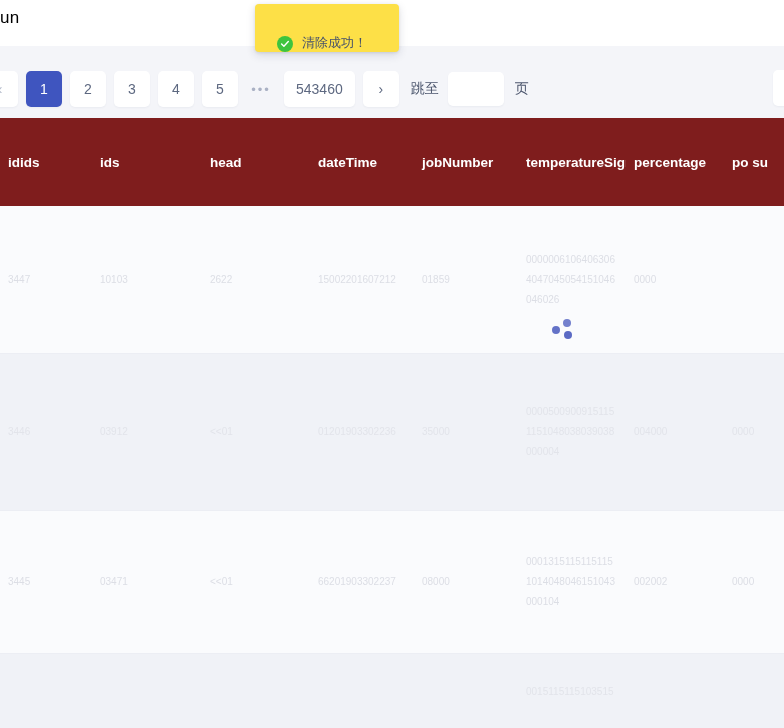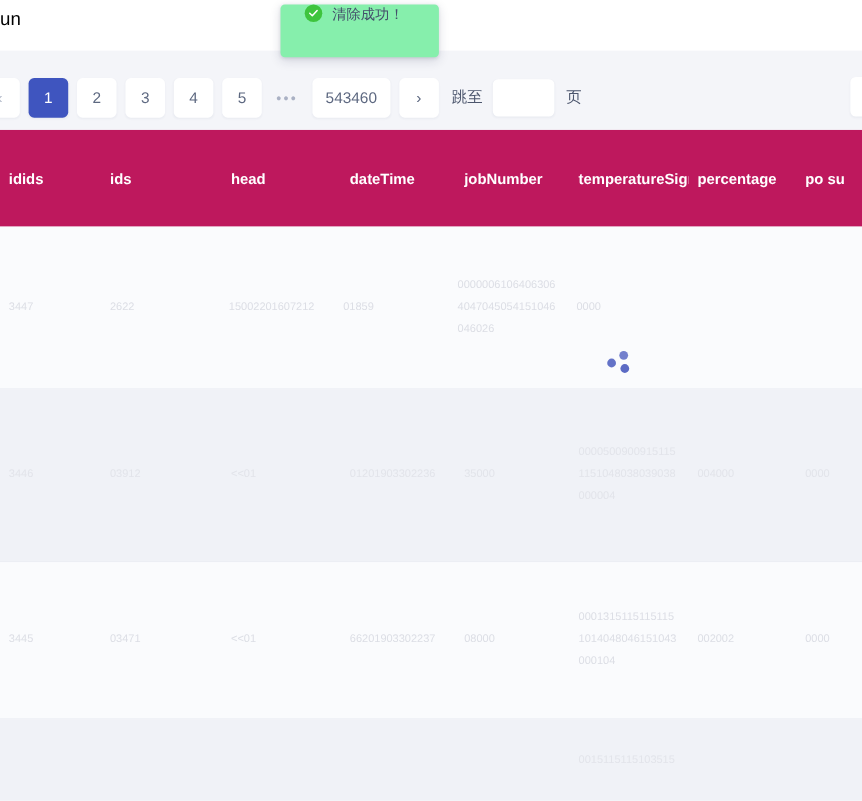--- a/index.html
+++ b/index.html
@@ -33,25 +33,25 @@
     color: #000000;
     letter-spacing: .2px;
     white-space: nowrap;
   }
 
   
   .toast {
     position: absolute;
     left: 255px; top: 4px;
     width: 144px; height: 48px;
-    background: #86efac;
+    background: #fde047;
     border-radius: 4px;
     box-shadow: 0 3px 10px rgba(30,35,70,.14), 0 1px 3px rgba(30,35,70,.10);
     display: flex;
-    align-items: flex-start;
+    align-items: flex-end;
     padding-left: 22px;
     z-index: 40;
   }
   .toast-icon {
     width: 16px; height: 16px;
     border-radius: 50%;
     background: #3ec43e;
     display: flex; align-items: center; justify-content: center;
     margin-right: 9px;
     flex: 0 0 auto;
@@ -152,21 +152,21 @@
   .table {
     position: absolute;
     left: 0; top: 118px;
     width: 784px;
     height: 610px;
     overflow: hidden;
   }
   .thead {
     display: flex;
     height: 88px;
-    background: #be185d;
+    background: #7f1d1d;
   }
   .th {
     display: flex;
     align-items: center;
     color: #ffffff;
     font-size: 13.5px;
     font-weight: bold;
     padding: 0 8px;
     flex: 0 0 auto;
     line-height: 25px;
@@ -281,20 +281,21 @@
           <span>percentage</span>
         </div>
       <div class="th c7">
           <span>po
 su</span>
         </div>
     </div>
 
     <div class="trow" style="height:148px">
       <div class="td c0">3447</div>
+      <div class="td c1">10103</div>
       <div class="td c2">2622</div>
       <div class="td c3">15002201607212</div>
       <div class="td c4">01859</div>
       <div class="td c5">00000061064063064047045054151046046026</div>
       <div class="td c7">0000</div>
     </div>
 
     <div class="trow alt" style="height:157px">
       <div class="td c0">3446</div>
       <div class="td c1">03912</div>

